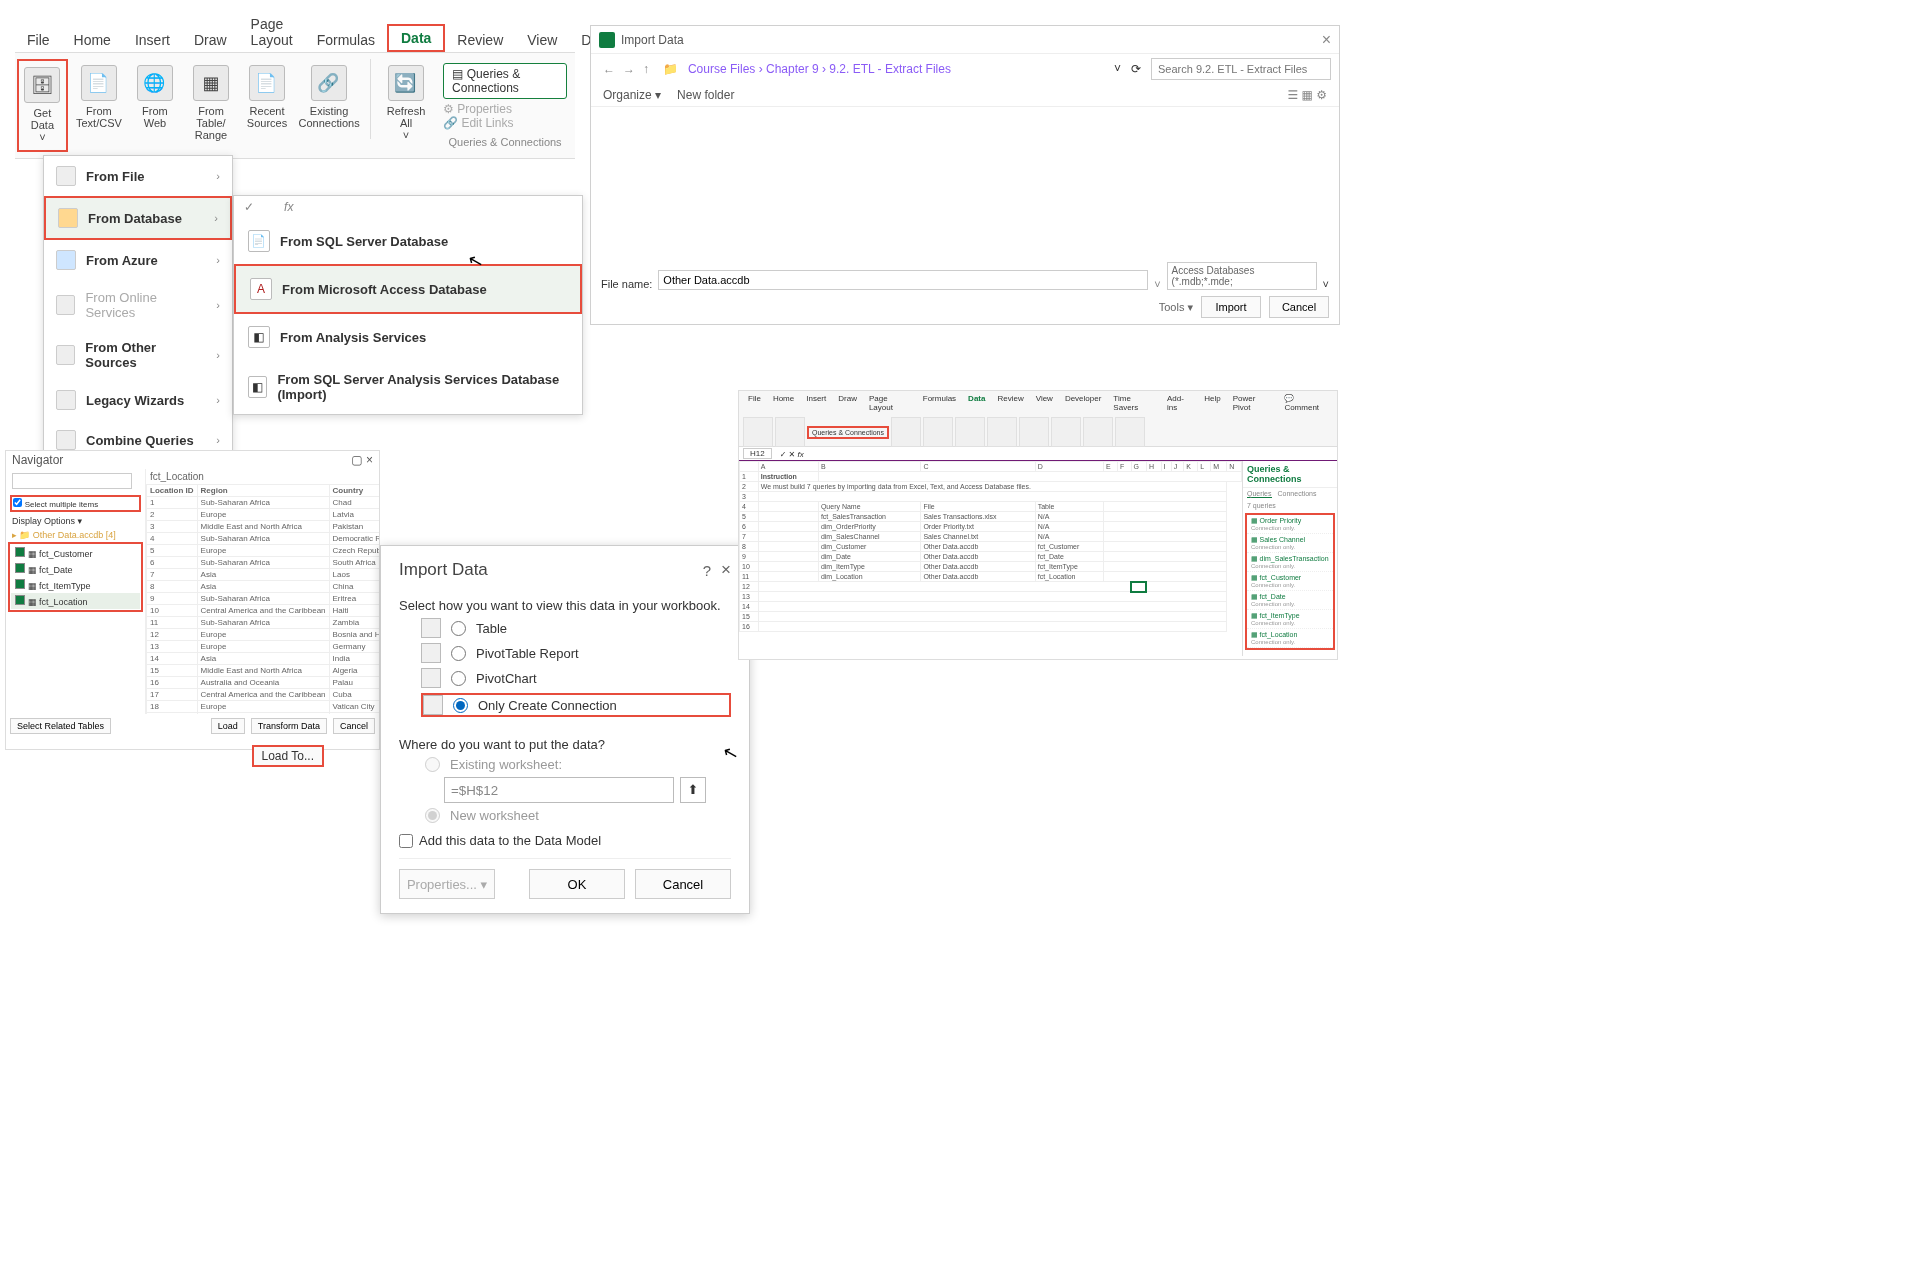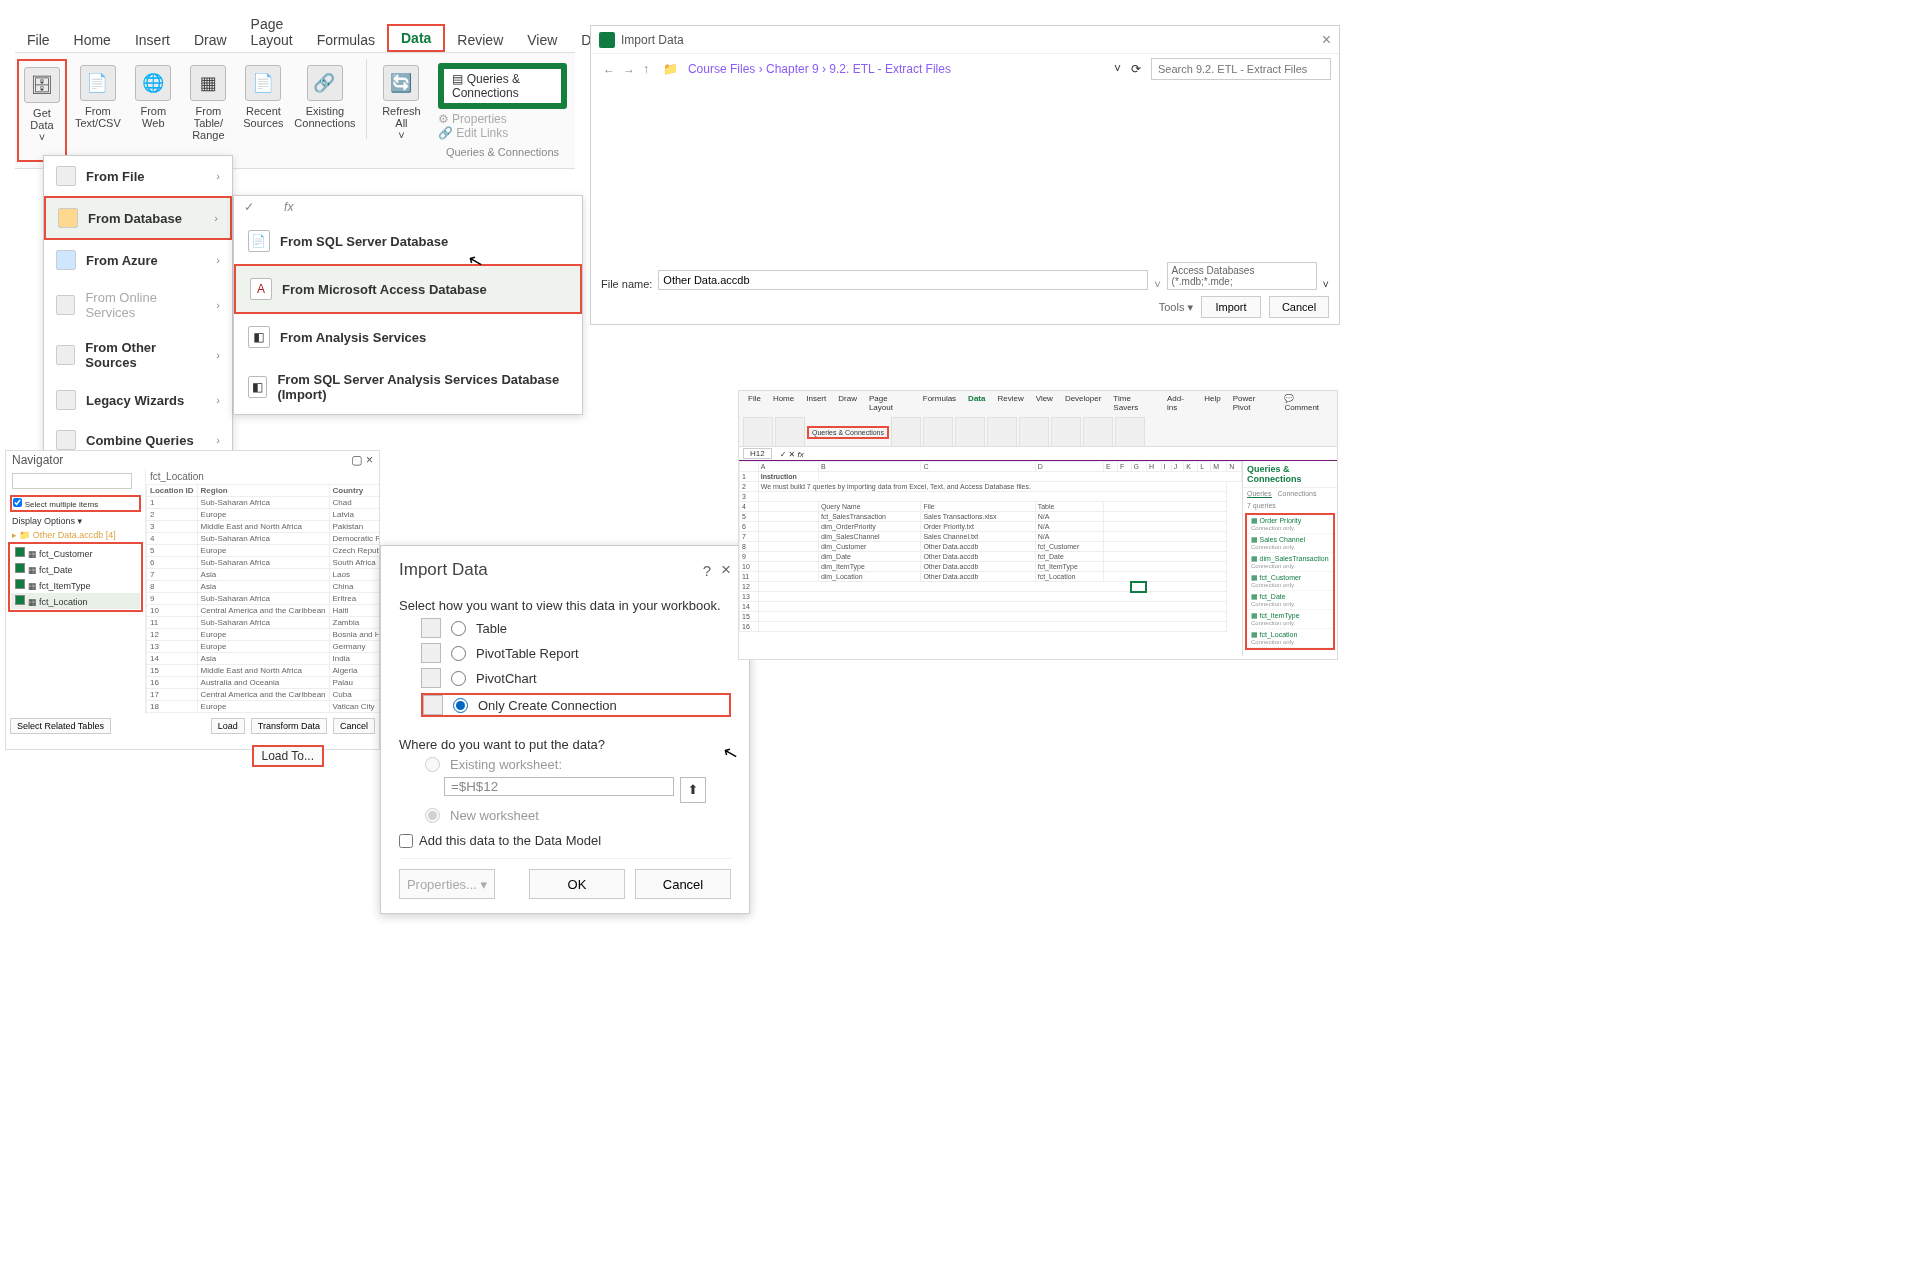--- a/index.html
+++ b/index.html
@@ -8,21 +8,21 @@
 
 
 .panelA { position: absolute; left: 15px; top: 25px; width: 560px; }
 .ribbon-tabs { display: flex; gap: 0; border-bottom: 1px solid #ddd; height: 28px; align-items: end; }
 .ribbon-tabs span { padding: 4px 12px; font-size: 14px; color: #444; cursor: default; }
 .ribbon-tabs .data-tab { color: #107c41; font-weight: 600; }
 .ribbon-body { display: flex; gap: 6px; padding: 6px 2px; background: #fafafa; border-bottom: 1px solid #ddd; min-height: 95px; }
 .rb-btn { display: flex; flex-direction: column; align-items: center; justify-content: start; width: 62px; padding: 2px; font-size: 11px; text-align: center; color: #444; }
 .rb-icon { width: 36px; height: 36px; margin: 4px auto; background: #eaeaea; border: 1px solid #bbb; border-radius: 3px; display:flex; align-items:center; justify-content:center; font-size:18px; }
 .qc-box { padding: 4px 6px; font-size: 12px; }
-.qc-btn { background: #fff; border: 6px solid #15803d; padding: 3px 8px; border-radius: 3px; display: inline-block; margin-bottom: 3px; }
+.qc-btn { background: #fff; border: 1px solid #15803d; padding: 3px 8px; border-radius: 3px; display: inline-block; margin-bottom: 3px; }
 .menu1 { position: absolute; left: 28px; top: 130px; width: 190px; background: #fff; border: 1px solid #ccc; box-shadow: 0 2px 8px rgba(0,0,0,.15); }
 .menu1 .mi { display: flex; align-items: center; padding: 10px 12px; font-size: 13px; gap: 10px; }
 .menu1 .mi .ic { width: 20px; height: 20px; background: #eee; border: 1px solid #ccc; border-radius: 2px; }
 .menu1 .mi.gr { color: #aaa; }
 .menu1 .mi .arr { margin-left: auto; color: #888; font-size: 11px; }
 .menu1 .mi.db { background: #eef3ee; }
 .menu2 { position: absolute; left: 218px; top: 170px; width: 350px; background: #fff; border: 1px solid #ccc; box-shadow: 0 2px 8px rgba(0,0,0,.15); }
 .menu2 .mi { display: flex; align-items: center; padding: 12px 14px; font-size: 13px; gap: 10px; }
 .menu2 .mi.access { background: #eef3ee; }
 .menu2 .mi .ic { width: 22px; height: 22px; background: #fff; border: 1px solid #bbb; border-radius: 2px; display:flex; align-items:center; justify-content:center; font-size:12px; }
@@ -66,21 +66,21 @@
 .panelD { position: absolute; left: 380px; top: 545px; width: 370px; background: #fff; border: 1px solid #ccc; box-shadow: 0 2px 10px rgba(0,0,0,.2); padding: 14px 18px; }
 .panelD .dtitle { font-size: 17px; color: #444; display:flex; align-items:center; }
 .panelD .dtitle .q { margin-left:auto; font-size:15px; color:#666; padding:0 10px;}
 .panelD .dtitle .x { font-size:17px; color:#666; }
 .panelD .sub { font-size: 13px; margin-top: 18px; }
 .panelD .opt { display: flex; align-items: center; gap: 10px; margin: 5px 0 5px 22px; font-size: 13px; }
 .panelD .opt .ic { width: 20px; height: 20px; border: 1px solid #bbb; background: #f0f0f0; }
 .panelD .opt input[type=radio] { width: 15px; height: 15px; accent-color: #0067c0; }
 .panelD .opt.gray { color: #999; }
 .panelD .cellref { display:flex; gap:6px; margin: 4px 0 4px 45px; }
-.panelD .cellref input { width: 230px; height: 19px; border: 1px solid #bbb; padding: 0 6px; color:#888; }
+.panelD .cellref input { width: 230px; height: 26px; border: 1px solid #bbb; padding: 0 6px; color:#888; }
 .panelD .cellref .pick { width:26px; height:26px; border:1px solid #bbb; text-align:center; line-height:24px; }
 .panelD .chkrow { display:flex; align-items:center; gap:6px; margin:10px 0; font-size:13px; }
 .panelD .chkrow input { width:14px; height:14px; }
 .panelD .bbar { display:flex; justify-content:space-between; gap:10px; margin-top:10px; border-top:1px solid #eee; padding-top:10px;}
 .panelD .bbar button { width: 96px; height: 30px; border: 1px solid #ccc; background: #fafafa; font-size: 13px; }
 
 
 .panelE { position: absolute; left: 738px; top: 390px; width: 600px; height: 270px; border: 1px solid #ddd; font-size: 8px; background:#fff; }
 .panelE .eribbon { height: 56px; background: #f6f6f6; border-bottom: 1px solid #ddd; }
 .panelE .etabs { display:flex; gap:6px; padding:2px 6px; font-size:8px; }
@@ -222,20 +222,25 @@
     <span>Import Data</span>
     <span class="cls">×</span>
   </div>
   <div class="navrow">
     <div class="arrows"><span>←</span><span>→</span><span>↑</span></div>
     <span style="color:#d9a441">📁</span>
     <span class="crumb">Course Files  ›  Chapter 9  ›  9.2. ETL - Extract Files</span>
     <span>˅</span>
     <span>⟳</span>
     <input class="search" placeholder="Search 9.2. ETL - Extract Files" style="">
+  </div>
+  <div class="toolbar2">
+    <span>Organize ▾</span>
+    <span>New folder</span>
+    <span style="margin-left:auto;color:#888">☰ ▦ ⚙</span>
   </div>
   <div class="footer">
     <div class="fnrow">
       <span>File name:</span>
       <input value="Other Data.accdb" style="">
       <span style="color:#888">˅</span>
       <span style="width:150px;border:1px solid #ccc;padding:2px 4px;color:#666;font-size:10px">Access Databases (*.mdb;*.mde;</span>
       <span>˅</span>
     </div>
     <div class="btns">

